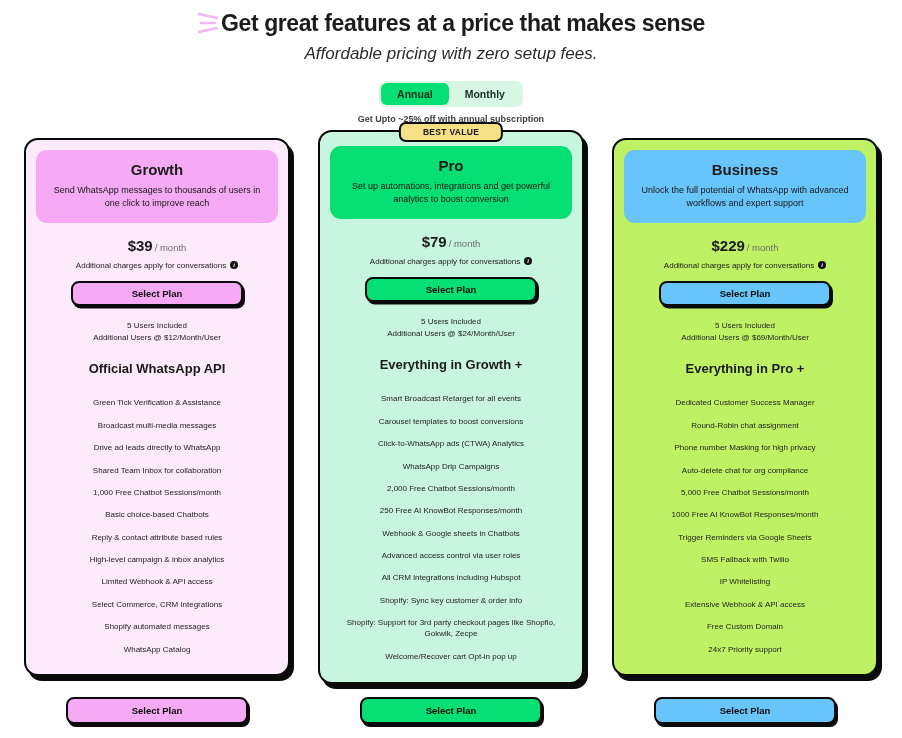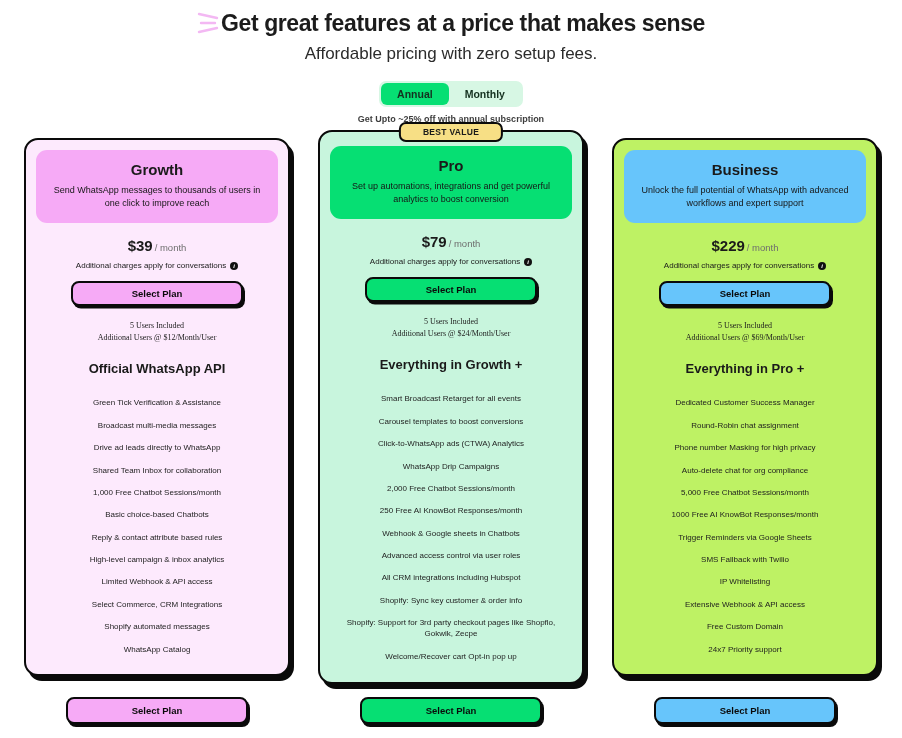--- a/index.html
+++ b/index.html
@@ -29,20 +29,21 @@
     font-size: 23px;
     font-weight: bold;
     letter-spacing: -0.4px;
     color: #1c1c1c;
   }
 
   .page-subtitle {
     font-size: 17px;
     color: #2b2b2b;
     margin-top: 6px;
+    font-style: italic;
   }
 
   
   .toggle-wrap { text-align: center; margin-top: 17px; }
 
   .toggle {
     display: inline-flex;
     background: #d7f7e4;
     border-radius: 7px;
     padding: 2px;
@@ -143,21 +144,21 @@
     font-size: 9.5px;
     color: #6e6e6e;
     margin-left: 2px;
   }
 
   .charge-note {
     font-size: 8px;
     text-align: center;
     margin-top: 6px;
     display: flex;
-    align-items: center;
+    align-items: flex-start;
     justify-content: center;
     gap: 4px;
   }
 
   .info-icon {
     width: 8px;
     height: 8px;
     border-radius: 50%;
     background: #111;
     color: #fff;
@@ -189,21 +190,20 @@
   .select-btn.pro      { background: #06df73; }
   .select-btn.business { background: #67c5fb; }
 
   
   .users-info {
     text-align: center;
     margin-top: 14px;
     font-size: 8px;
     line-height: 1.55;
     color: #1d1d1d;
-    font-family: Liberation Serif, serif;
   }
 
   .includes-title {
     text-align: center;
     font-size: 13px;
     font-weight: bold;
     margin-top: 16px;
   }
 
   .feature-list { margin-top: 16px; }

